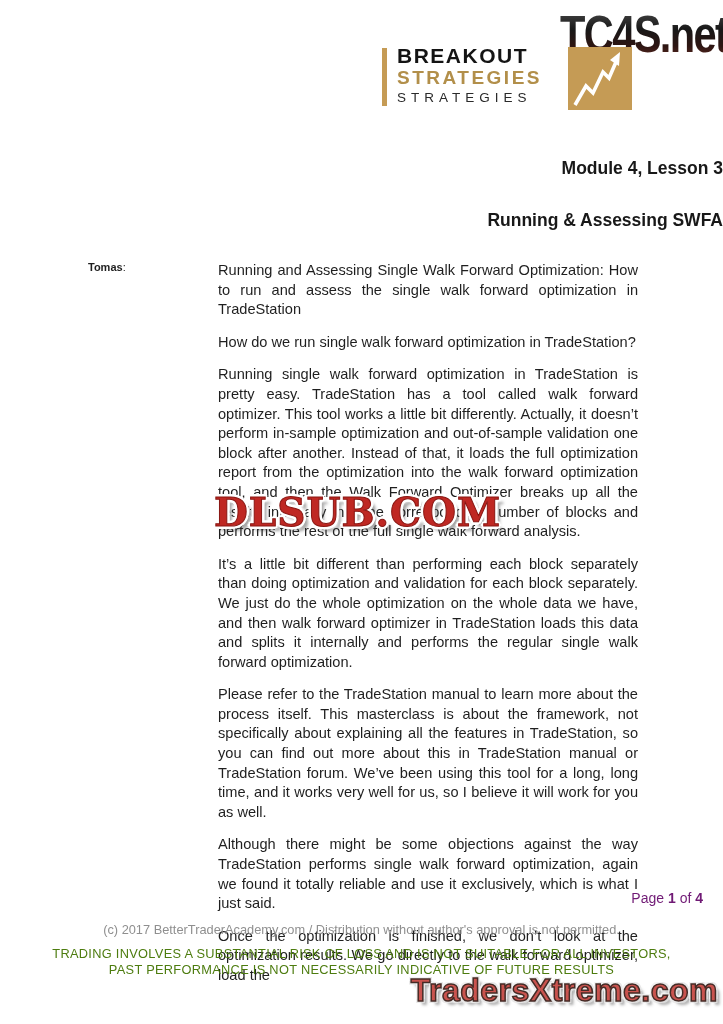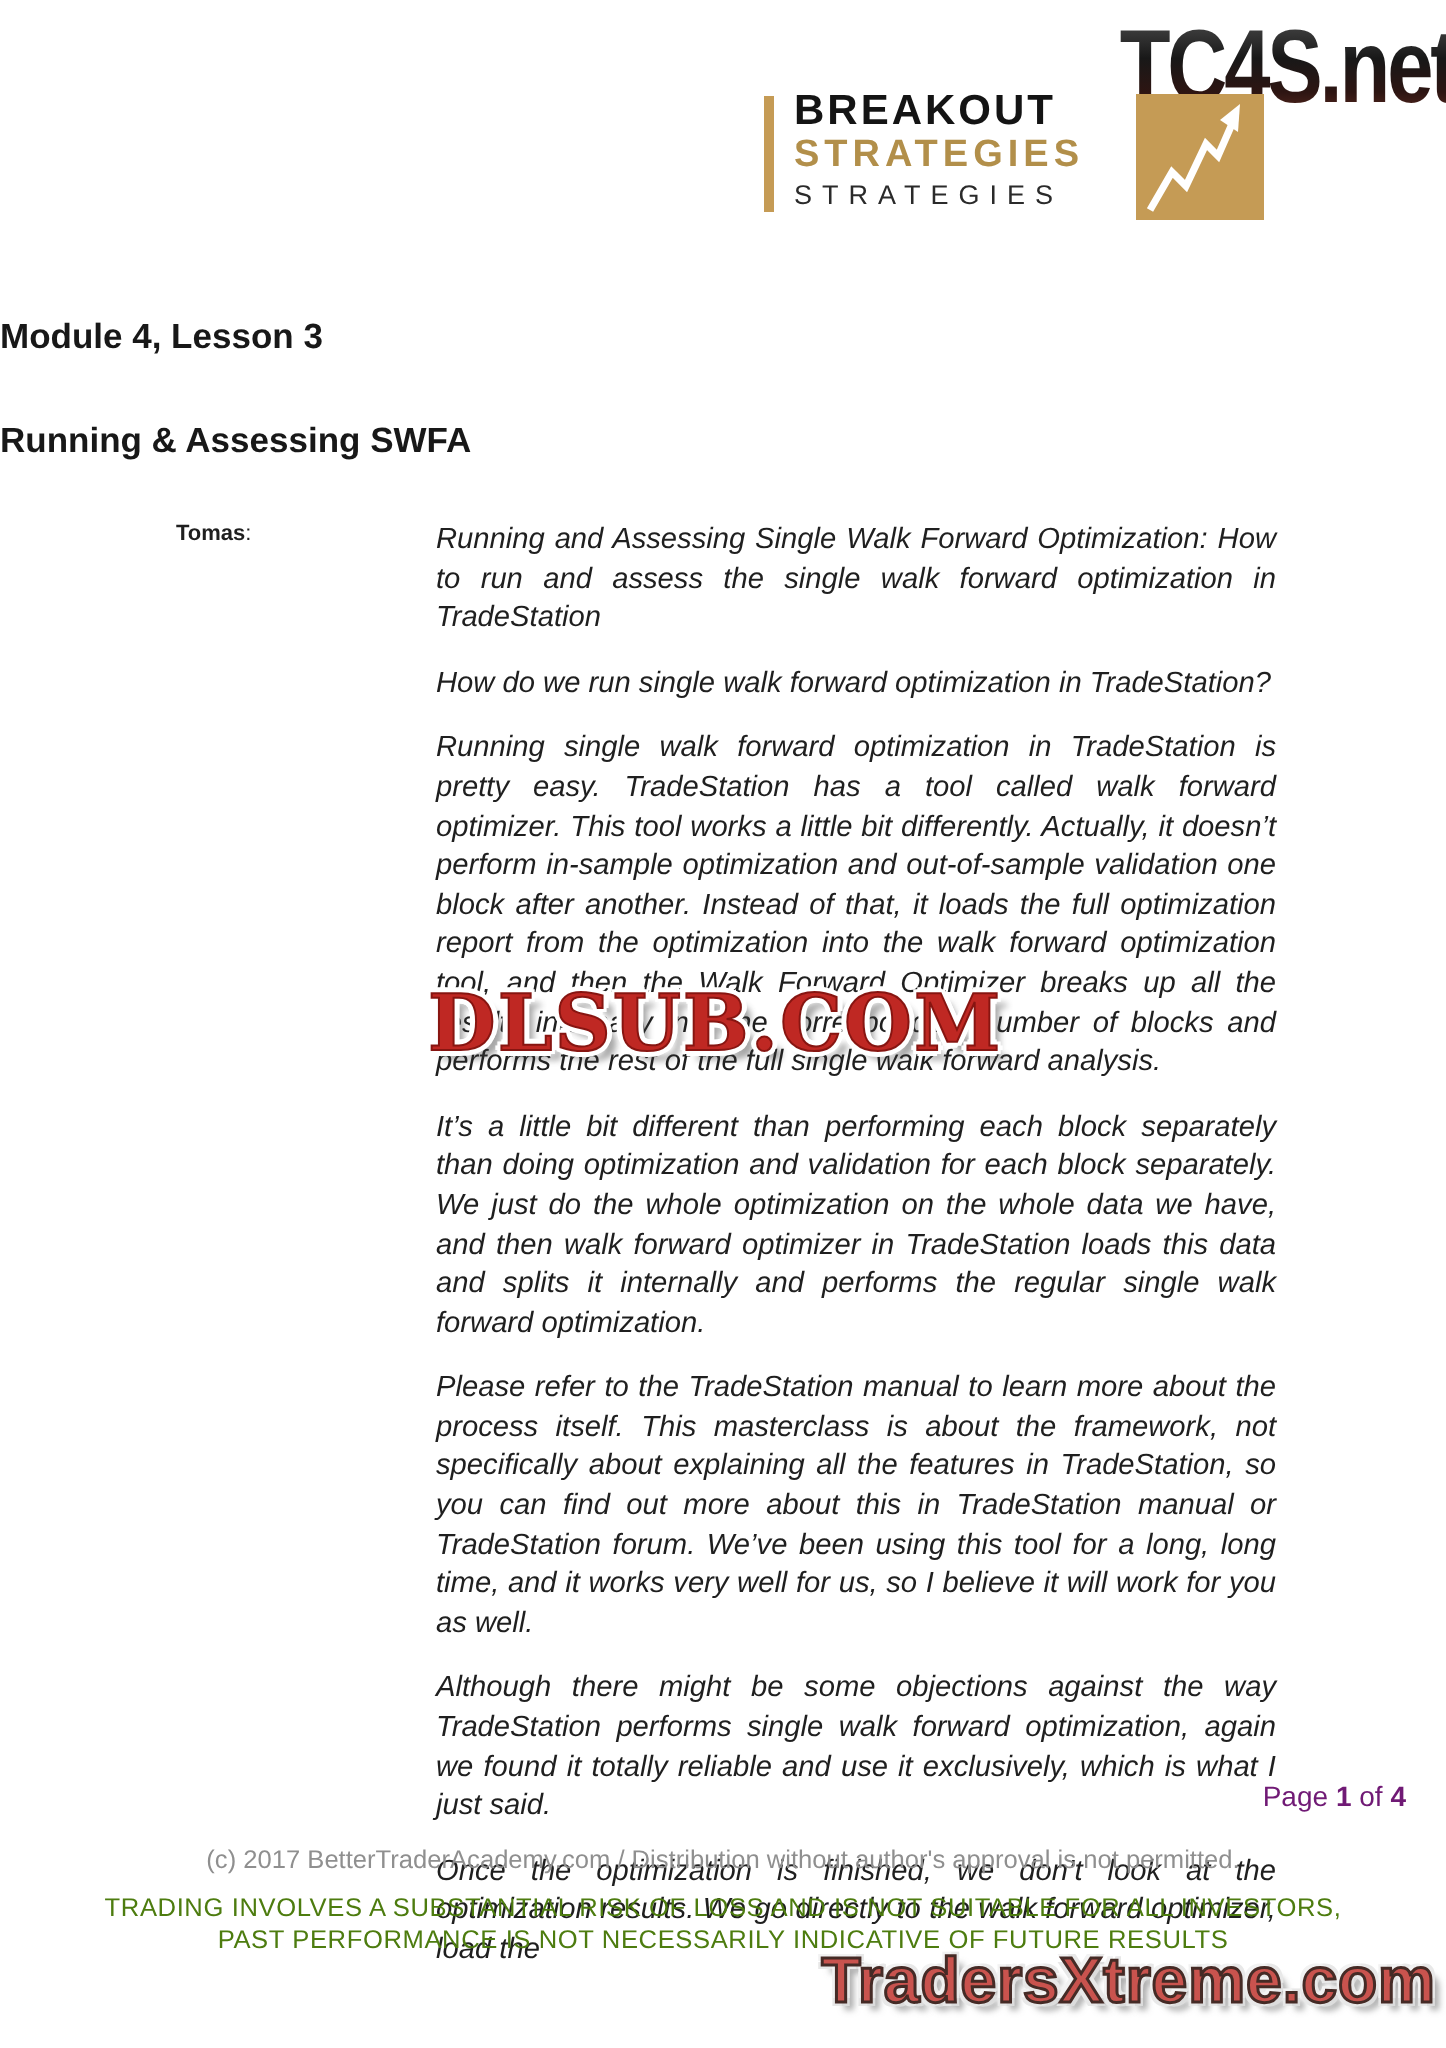--- a/index.html
+++ b/index.html
@@ -26,29 +26,29 @@
   
   .logo-group { position:absolute; top:44px; left:382px; width:252px; height:68px; }
   .logo-bar { position:absolute; left:0; top:4px; width:5px; height:58px; background:#c59b55; }
   .logo-text { position:absolute; left:15px; top:0; white-space:nowrap; }
   .logo-line1 { font-size:21px; font-weight:bold; letter-spacing:1.5px; color:#141414; line-height:23px; }
   .logo-line2 { font-size:19px; font-weight:bold; letter-spacing:2.5px; color:#b28f4a; line-height:22px; }
   .logo-line3 { font-size:13.5px; font-weight:normal; letter-spacing:5px; color:#2a2a2a; line-height:18px; }
   .logo-mark { position:absolute; left:186px; top:3px; }
 
   
-  .title-block { position:absolute; top:158px; left:0; width:723px; text-align:left; }
+  .title-block { position:absolute; top:158px; left:0; width:723px; text-align:right; }
   .title-line { font-size:17.5px; font-weight:bold; color:#181818; }
   .title-line + .title-line { margin-top:31px; }
 
   
   .transcript { position:absolute; top:261px; left:88px; width:550px; }
   .speaker { position:absolute; left:0; top:0; font-size:11px; color:#1f1f1f; }
   .speaker b { font-weight:bold; }
-  .paras { margin-left:130px; width:420px;font-style:italic; }
+  .paras { margin-left:130px; width:420px; }
   .para {
     font-size:14.6px; line-height:19.6px; color:#1f1f1f;
     text-align:justify; margin-bottom:13px;
   }
 
   
   .dlsub {
     position:absolute; top:489px; left:214px;
     font-family:"DejaVu Serif", serif; font-weight:bold;
     font-size:39px; letter-spacing:1px; white-space:nowrap;

